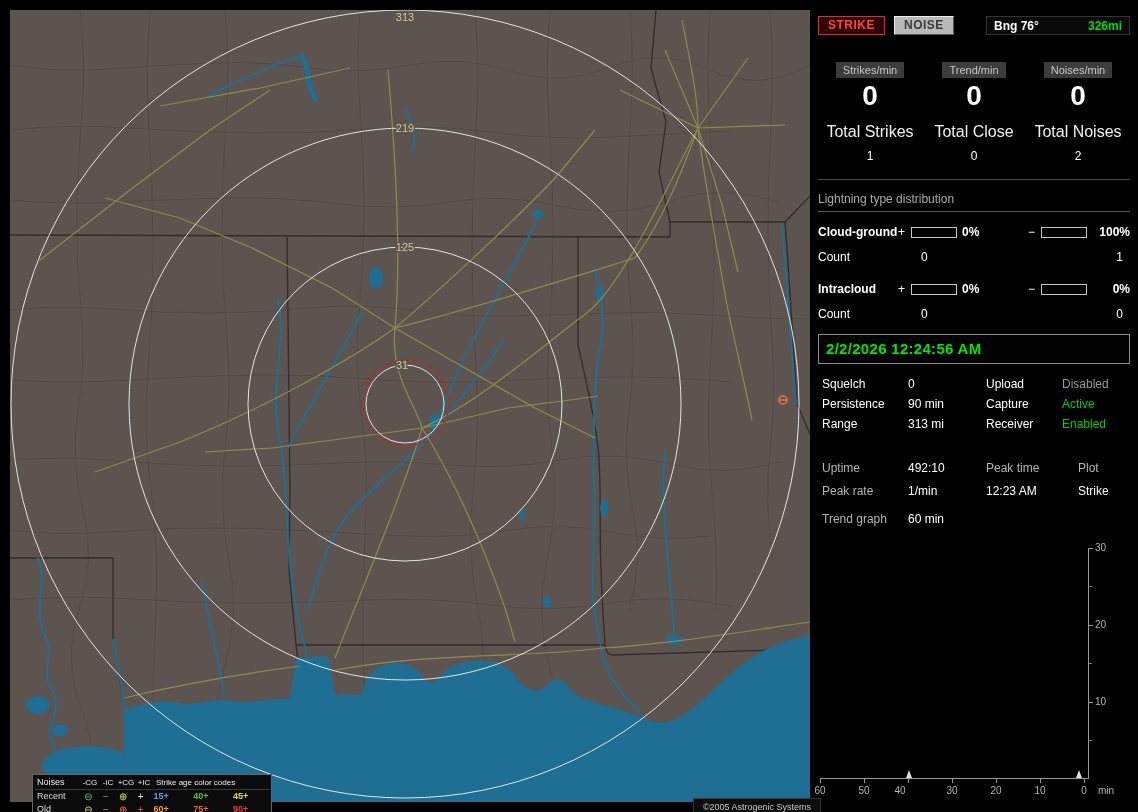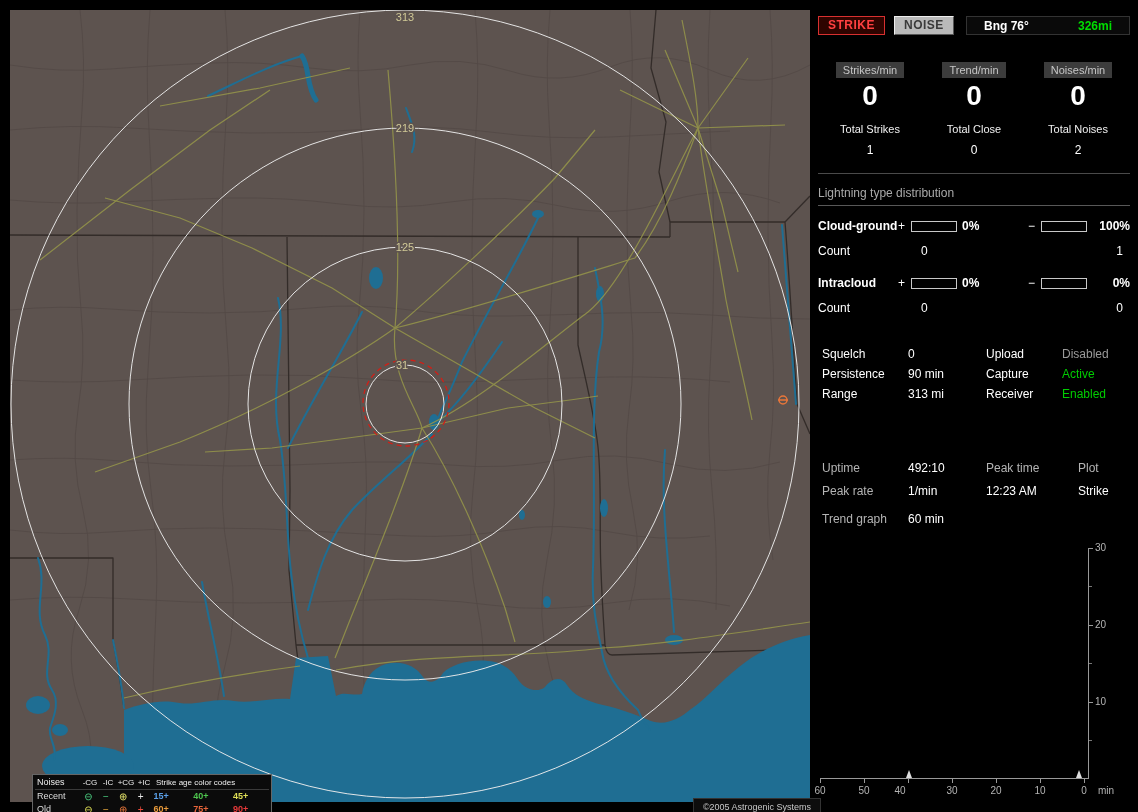--- a/index.html
+++ b/index.html
@@ -27,27 +27,27 @@
   
   .sidebar{position:absolute;left:818px;top:10px;width:312px;height:792px;}
   .top-block{position:absolute;top:6px;left:0;right:0;}
   .toolbar{display:flex;height:19px;gap:9px;}
   .strike-btn{background:#2e0400;border:1px solid #d83030;color:#ff4040;font-weight:700;
               font-size:12px;line-height:17px;padding:0 9px;letter-spacing:.5px;cursor:default;}
   .noise-btn{background:#b9b9b9;border-top:1px solid #eee;border-left:1px solid #eee;
              border-right:1px solid #555;border-bottom:1px solid #555;color:#3a3a3a;
              font-weight:700;font-size:12px;line-height:17px;padding:0 9px;letter-spacing:.5px;cursor:default;}
   .bng{margin-left:auto;width:128px;background:#0a0a0a;border:1px solid #333;display:flex;
-       justify-content:space-between;align-items:center;padding:0 17px;font-size:12px;font-weight:700;}
+       justify-content:space-between;align-items:center;padding:0 7px;font-size:12px;font-weight:700;}
 
   .rates{margin-top:27px;display:grid;grid-template-columns:repeat(3,1fr);text-align:center;}
   .rate-col{display:flex;flex-direction:column;align-items:center;}
   .chip{background:#3c3c3c;color:#c6c6c6;font-size:11px;line-height:14px;padding:1px 7px;}
   .bigzero{font-size:28px;font-weight:700;color:#fff;margin-top:3px;line-height:30px;}
-  .tlabel{font-size:11px;color:#f0f0f0;margin-top:12px;}
+  .tlabel{font-size:16px;color:#f0f0f0;margin-top:12px;}
   .tvalue{font-size:12px;color:#fff;margin-top:8px;}
 
   .sep{border:0;border-top:1px solid #4a4a4a;margin:16px 0 12px;}
 
   .dist-title{color:#aaa;font-size:12px;padding-bottom:5px;border-bottom:1px solid #585858;}
   .dist-row{display:flex;align-items:center;margin-top:13px;font-size:12px;}
   .dlabel{width:80px;font-weight:700;}
   .sign{width:13px;}
   .bar{width:44px;height:9px;border:1px solid #c8c8c8;background:#000;margin-right:5px;}
   .fill{height:100%;width:0;}
@@ -296,20 +296,23 @@
       </span>
     </div>
     <div class="cnt">
       <span class="cl">Count</span>
       <span>0</span>
       <span class="cv2">0</span>
     </div>
   </div>
 
   <div class="mid-block">
+    <div class="clockbox">
+      <span class="clock" style="color: rgb(0, 230, 0);">2/2/2026 12:24:56 AM</span>
+    </div>
     <div class="settings">
       <span>Squelch</span>
       <span>0</span>
       <span>Upload</span>
       <span style="color: rgb(154, 154, 154);">Disabled</span>
 
       <span>Persistence</span>
       <span>90 min</span>
       <span>Capture</span>
       <span style="color: rgb(0, 204, 0);">Active</span>

